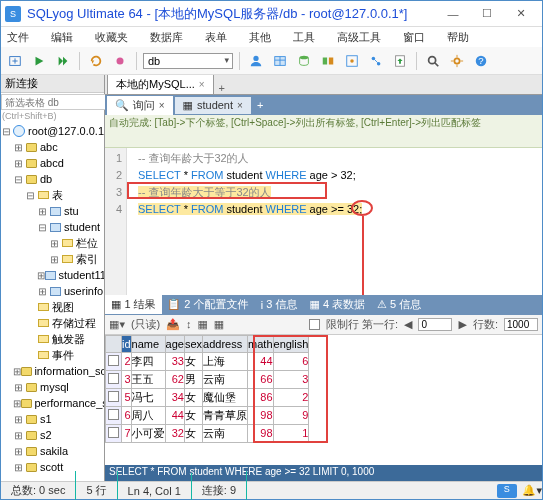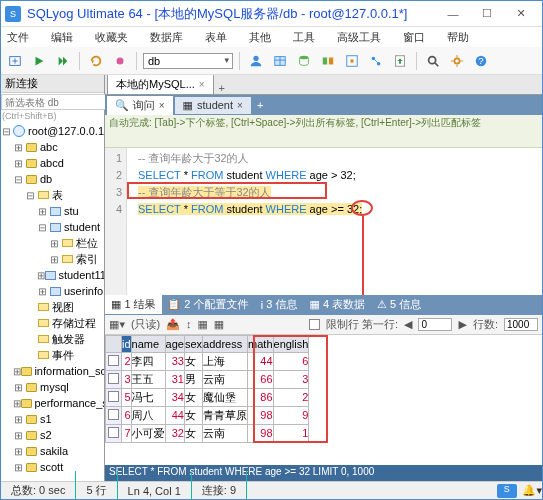--- a/index.html
+++ b/index.html
@@ -433,21 +433,21 @@
                   <td class="num">33</td>
                   <td>女</td>
                   <td>上海</td>
                   <td class="num">44</td>
                   <td class="num">6</td>
                 </tr>
                 <tr>
                   <td class="chkcell"><span class="chk"></span></td>
                   <td class="num">3</td>
                   <td>王五</td>
-                  <td class="num">31</td>
+                  <td class="num">62</td>
                   <td>男</td>
                   <td>云南</td>
                   <td class="num">66</td>
                   <td class="num">3</td>
                 </tr>
                 <tr>
                   <td class="chkcell"><span class="chk"></span></td>
                   <td class="num">5</td>
                   <td>冯七</td>
                   <td class="num">34</td>

